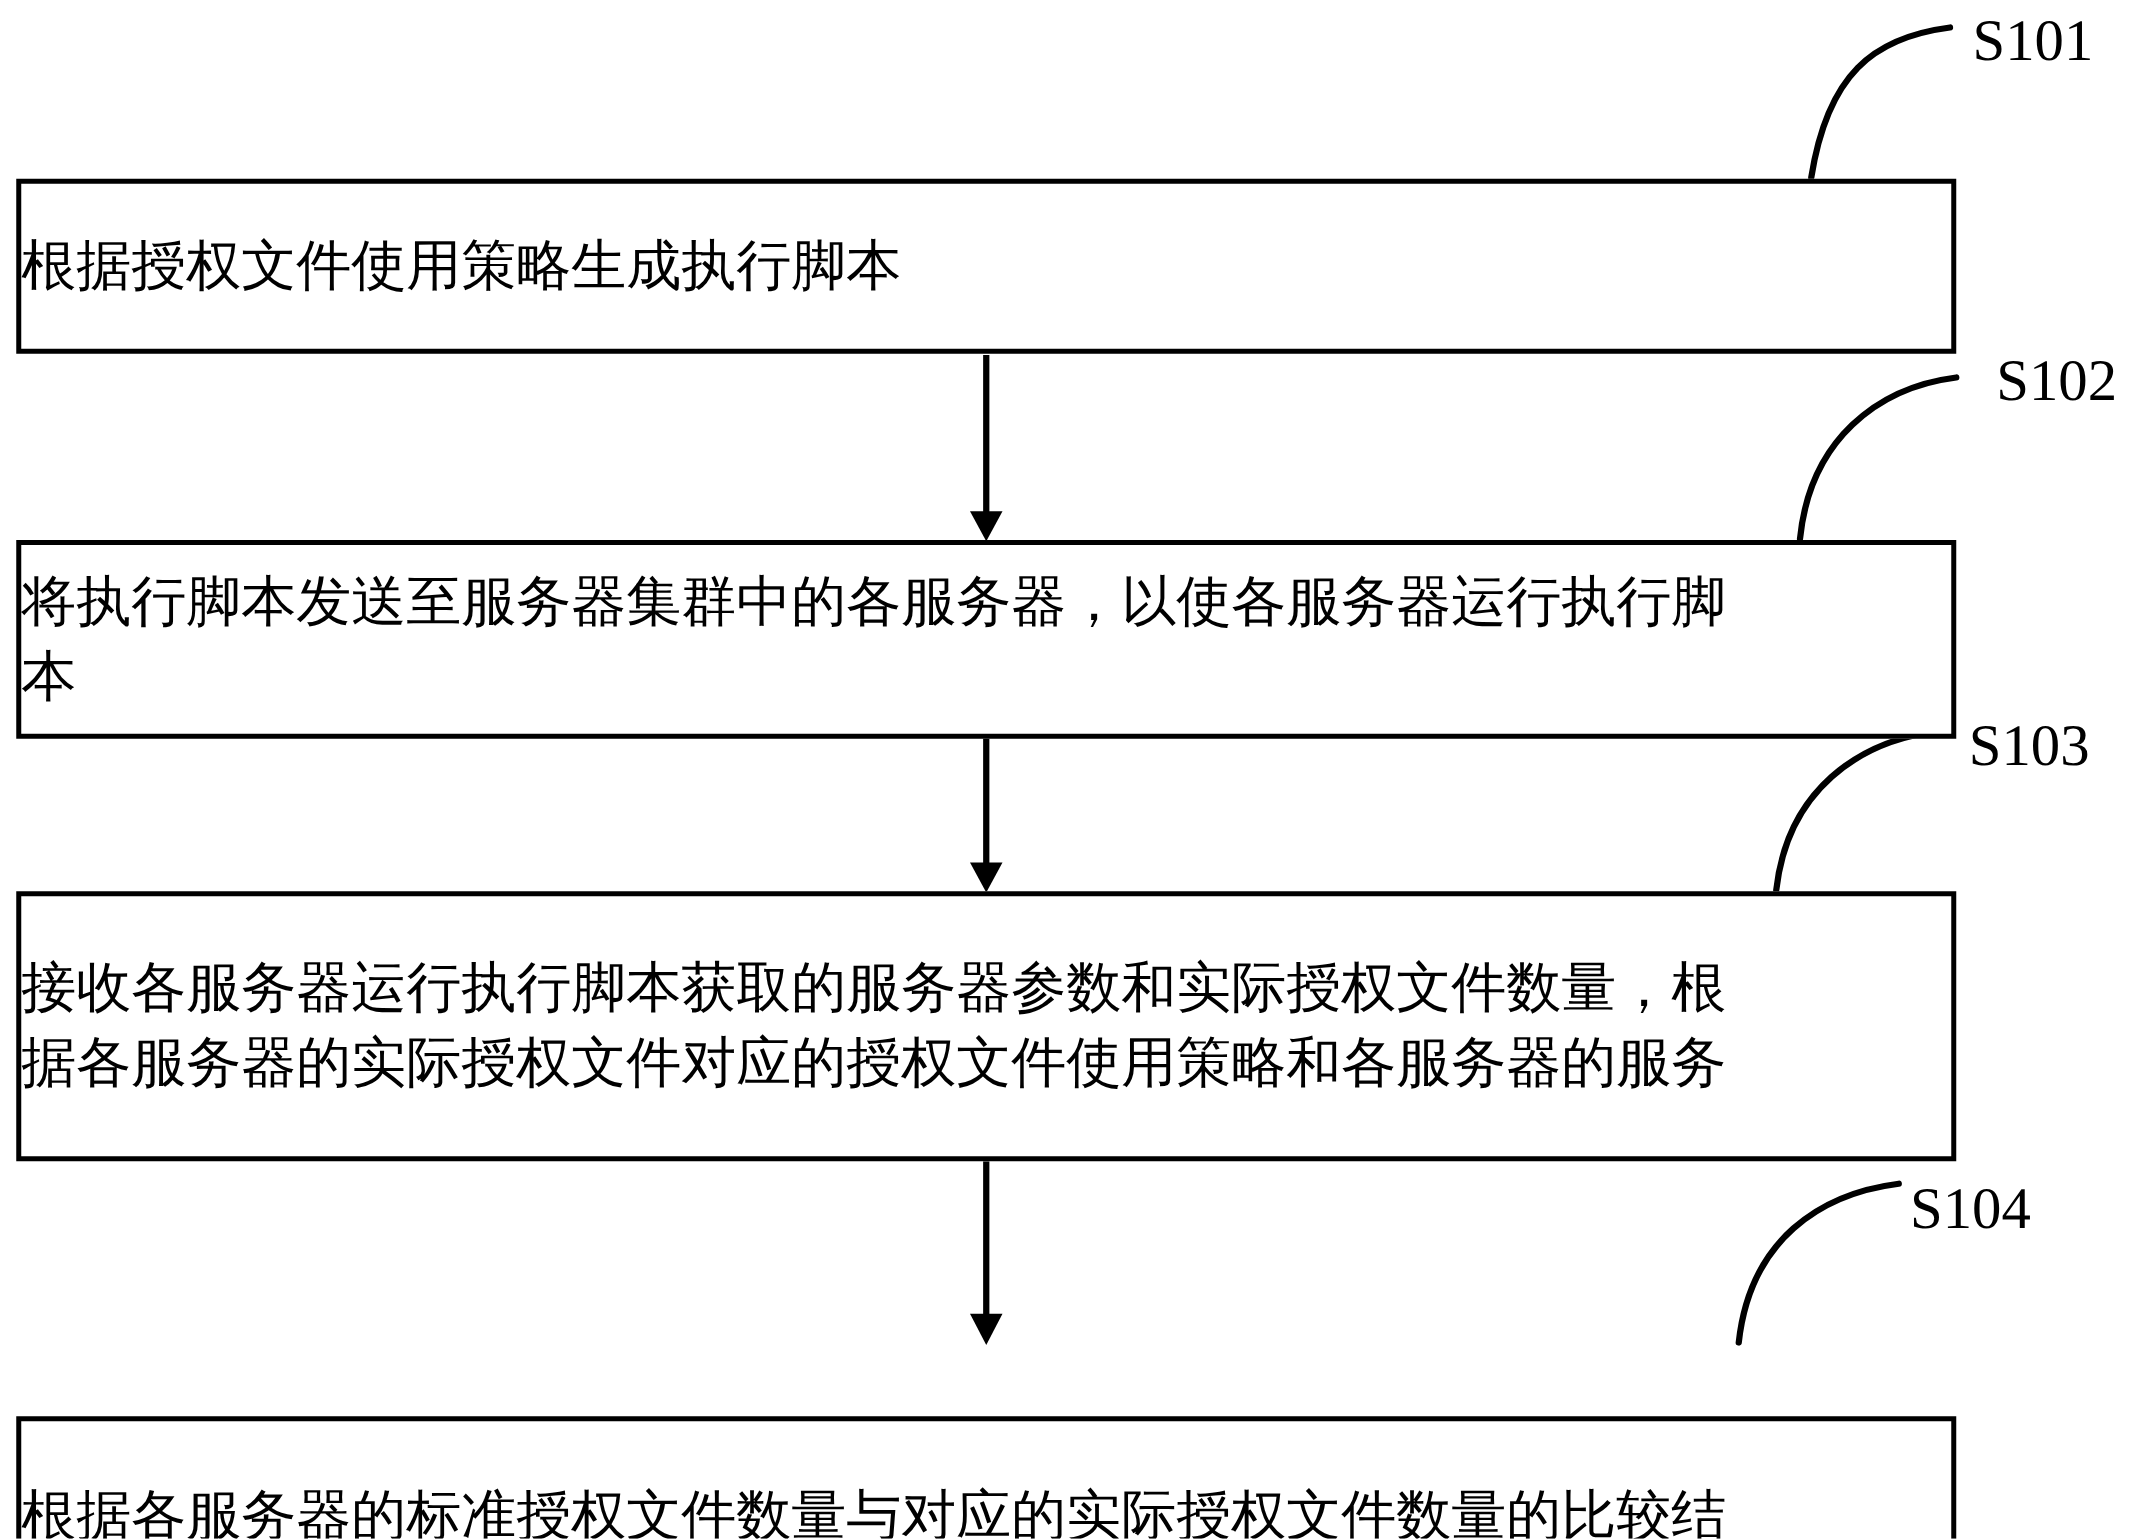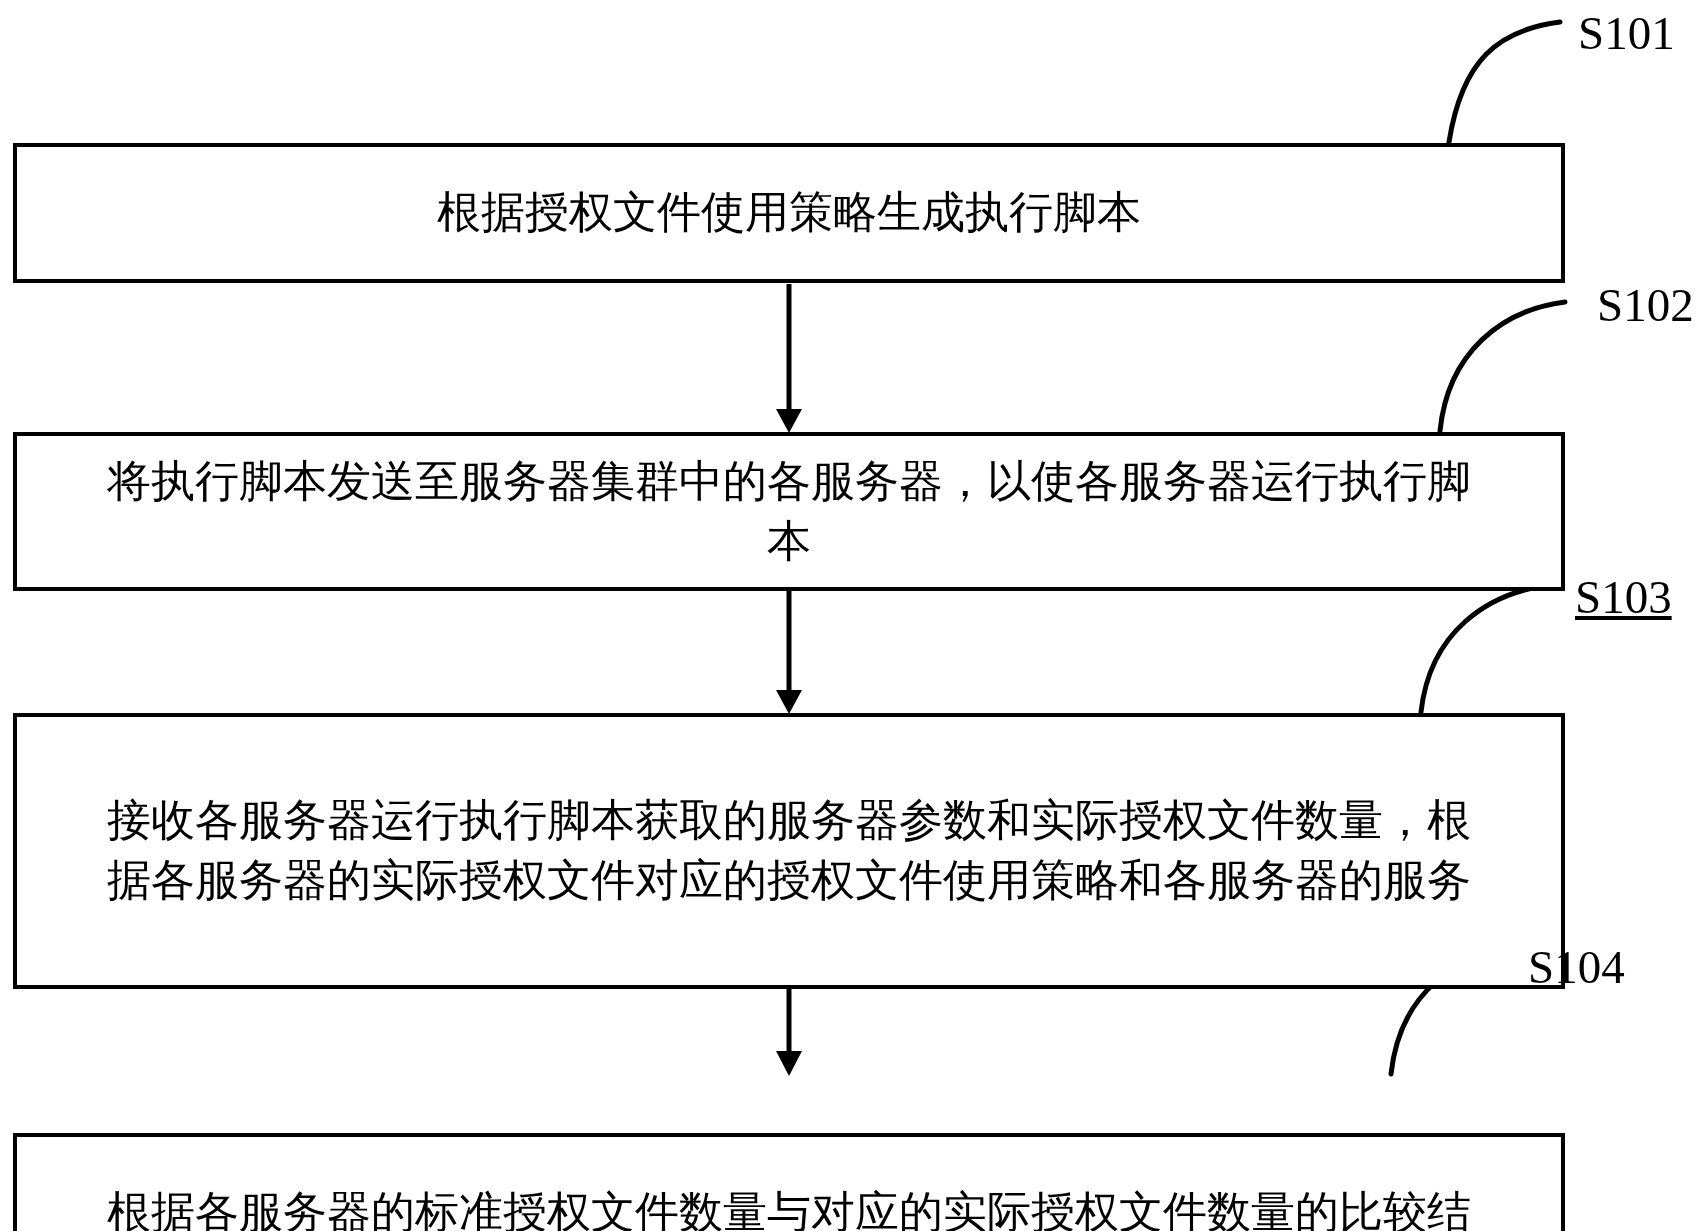--- a/index.html
+++ b/index.html
@@ -26,43 +26,43 @@
   .step-box {
     position: absolute;
     left: 13px;
     width: 1552px;
     box-sizing: border-box;
     border: 4px solid #000000;
     background: #ffffff;
     display: flex;
     flex-direction: column;
     justify-content: center;
-    align-items: center;
+    align-items: flex-start;
     text-align: center;
     color: #000000;
     font-size: 44px;
     line-height: 60px;
   }
   .step-box .text-line {
     white-space: nowrap;
   }
   .box-1 { top: 143px;  height: 140px; }
   .box-2 { top: 432px;  height: 159px; }
-  .box-3 { top: 713px;  height: 276px; }
+  .box-3 { top: 713px;  height: 216px; }
   .box-4 { top: 1133px; height: 160px; }
   .step-label {
     position: absolute;
     color: #000000;
     font-size: 47px;
     line-height: 46px;
     white-space: nowrap;
   }
   .label-s101 { left: 1578px; top: 10px;  }
   .label-s102 { left: 1597px; top: 282px; text-align: center; }
-  .label-s103 { left: 1575px; top: 574px; text-decoration: underline; }
+  .label-s103 { left: 1575px; top: 574px; }
   .label-s104 { left: 1528px; top: 944px; }
 </style>
 </head>
 <body>
 
 <div class="canvas">
 
   <svg class="flow-svg" viewBox="0 0 1706 1231">
 
     <g>

